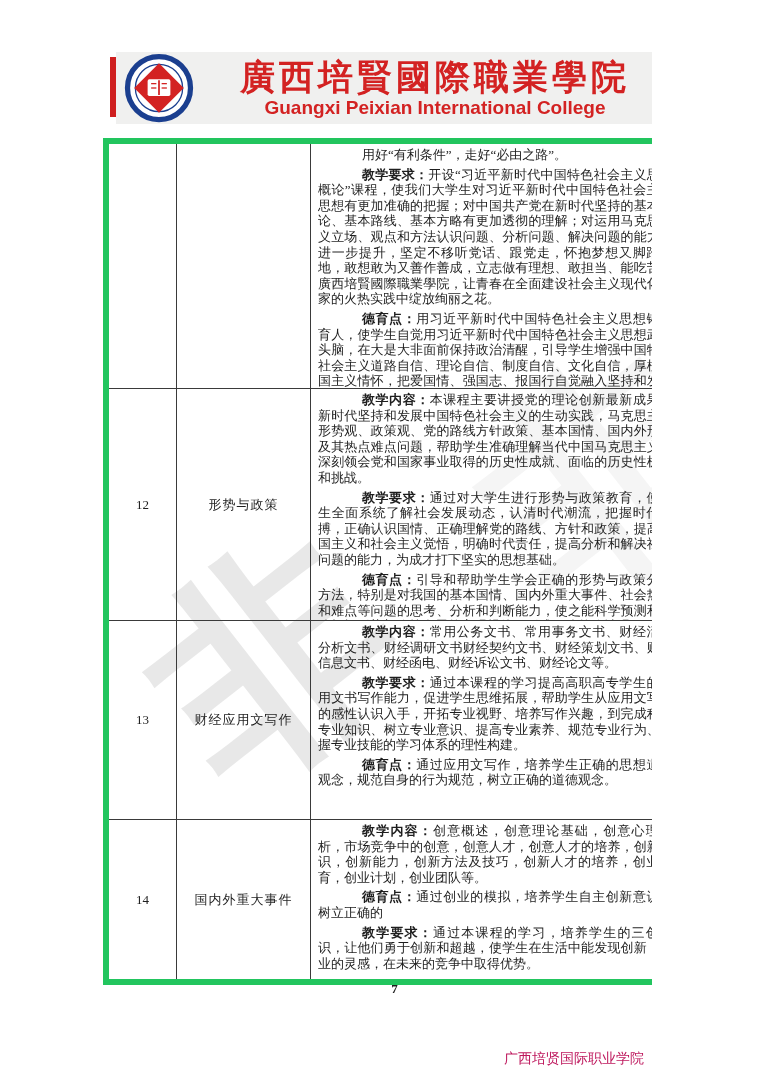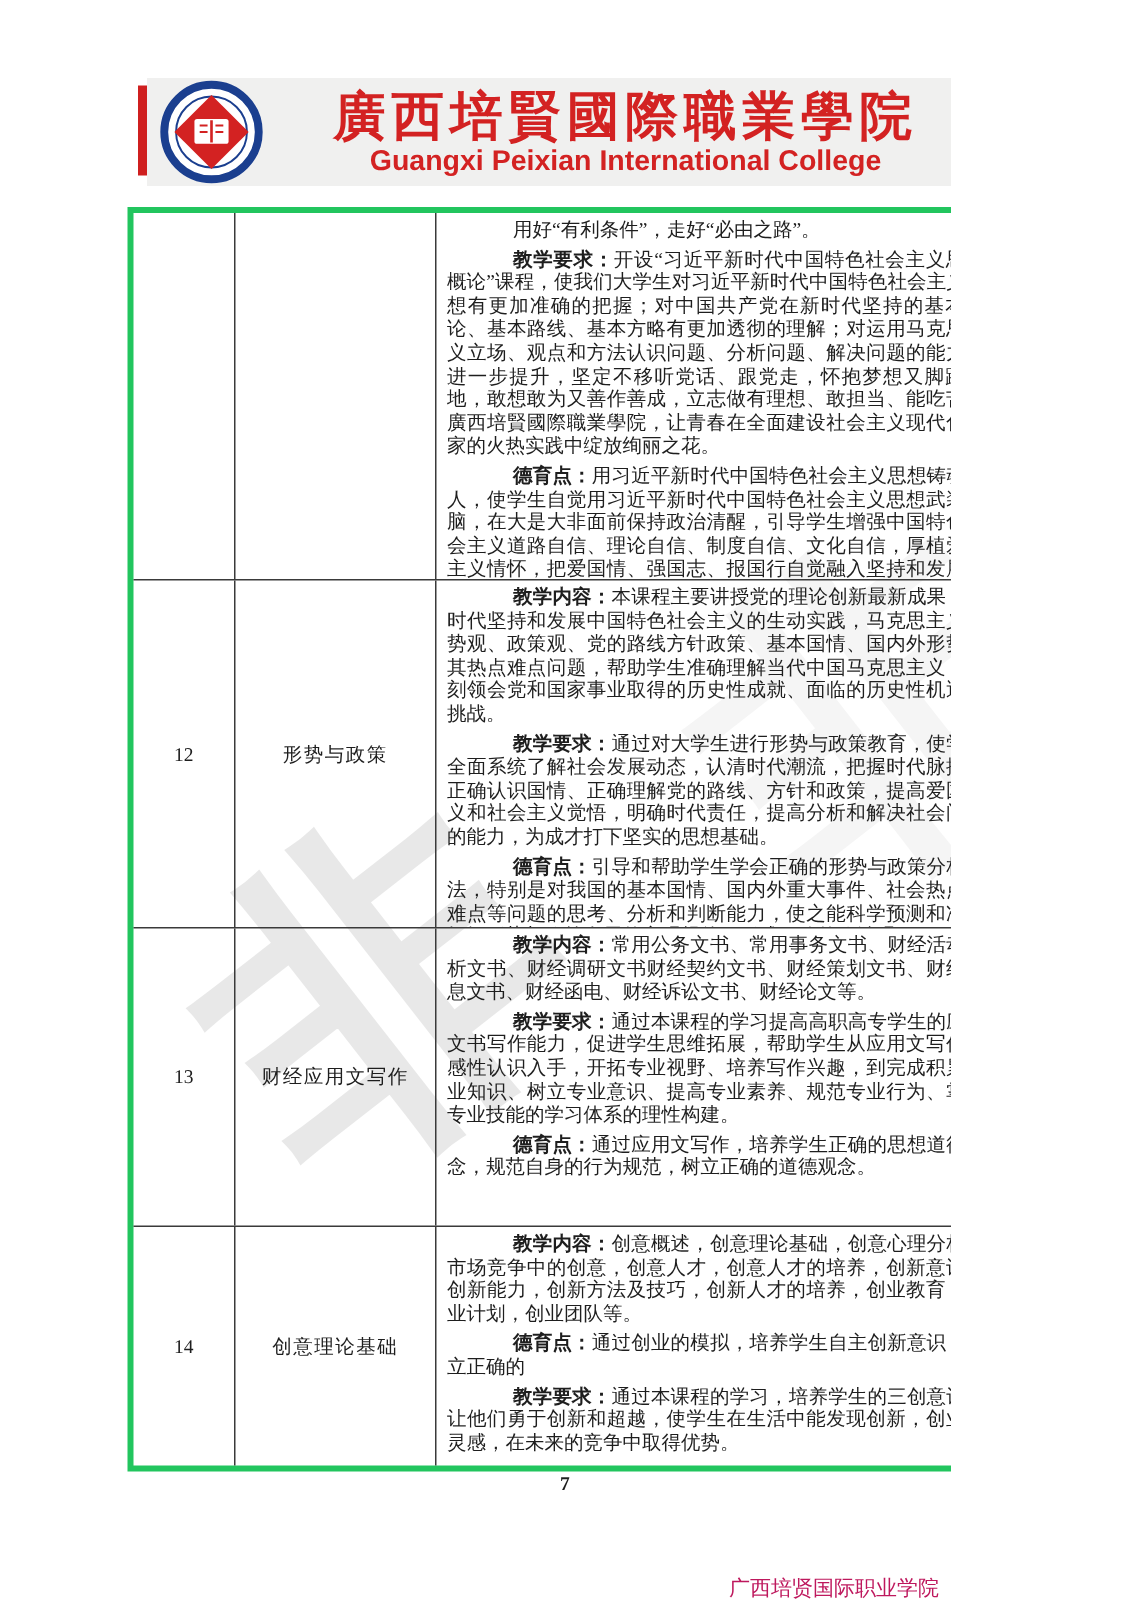--- a/index.html
+++ b/index.html
@@ -3,20 +3,21 @@
 <meta charset="utf-8">
 <style>
   html,body{margin:0;padding:0;background:#ffffff;}
   .page{
     position:relative;
     width:634px;height:1080px;
     background:#ffffff;
     overflow:hidden;
     font-family:"Liberation Serif","DejaVu Serif",serif;
     color:#1e1e1e;
+    margin-left:18px;
   }
   
   .banner{
     position:absolute;left:98px;top:52px;width:560px;height:72px;
     background:#f0f0ef;
     display:flex;align-items:center;
   }
   .edge-mark{position:absolute;top:5px;width:6px;height:60px;background:#cf1f1f;}
   .edge-mark.left{left:-6px;}
   .edge-mark.right{right:-54px;}
@@ -42,21 +43,21 @@
     font-family:"Liberation Sans","DejaVu Sans",sans-serif;
     line-height:1;
     z-index:1;
   }
   .watermark-char.second{
     color:rgba(110,110,110,0.07);
   }
   
   .doc-table{
     position:absolute;left:85px;top:138px;width:583px;
-    border:4px solid #22c55e;
+    border:6px solid #22c55e;
     box-sizing:border-box;
     z-index:2;
   }
   .t-row{display:flex;border-bottom:1.5px solid #3a3a3a;box-sizing:border-box;}
   .t-row:last-child{border-bottom:none;}
   .cell{box-sizing:border-box;overflow:hidden;}
   .cell.num{
     width:68px;flex:0 0 auto;border-right:1.5px solid #3a3a3a;
     display:flex;align-items:center;justify-content:center;
     font-size:13px;
@@ -146,21 +147,21 @@
       <div class="cell course">财经应用文写作</div>
       <div class="cell content">
         <p><b class="lbl">教学内容：</b><span>常用公务文书、常用事务文书、财经活动分析文书、财经调研文书财经契约文书、财经策划文书、财经信息文书、财经函电、财经诉讼文书、财经论文等。</span></p>
         <p><b class="lbl">教学要求：</b><span>通过本课程的学习提高高职高专学生的应用文书写作能力，促进学生思维拓展，帮助学生从应用文写作的感性认识入手，开拓专业视野、培养写作兴趣，到完成积累专业知识、树立专业意识、提高专业素养、规范专业行为、掌握专业技能的学习体系的理性构建。</span></p>
         <p><b class="lbl">德育点：</b><span>通过应用文写作，培养学生正确的思想道德观念，规范自身的行为规范，树立正确的道德观念。</span></p>
       </div>
     </div>
 
     <div class="t-row" style="height:159px;">
       <div class="cell num">14</div>
-      <div class="cell course">创意理论基础</div>
+      <div class="cell course">国内外重大事件</div>
       <div class="cell content">
         <p><b class="lbl">教学内容：</b><span>创意概述，创意理论基础，创意心理分析，市场竞争中的创意，创意人才，创意人才的培养，创新意识，创新能力，创新方法及技巧，创新人才的培养，创业教育，创业计划，创业团队等。</span></p>
         <p><b class="lbl">德育点：</b><span>通过创业的模拟，培养学生自主创新意识，树立正确的</span></p>
         <p><b class="lbl">教学要求：</b><span>通过本课程的学习，培养学生的三创意识，让他们勇于创新和超越，使学生在生活中能发现创新，创业的灵感，在未来的竞争中取得优势。</span></p>
       </div>
     </div>
 
   </div>
 
   <div class="page-number">7</div>

